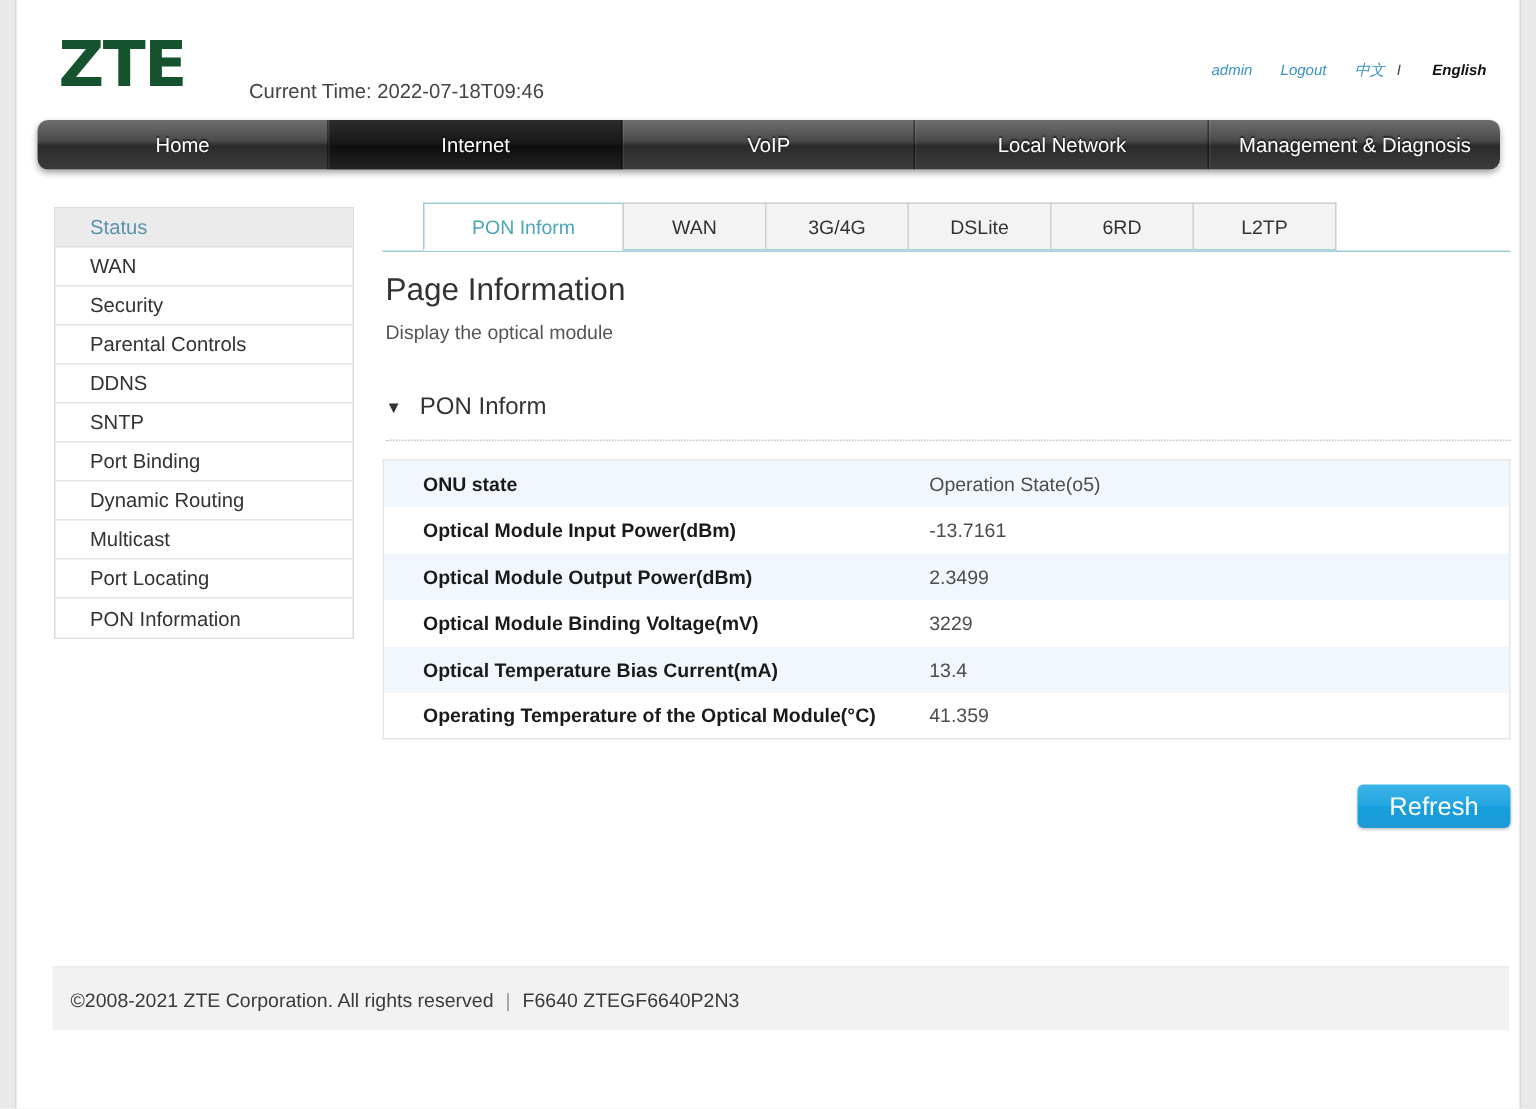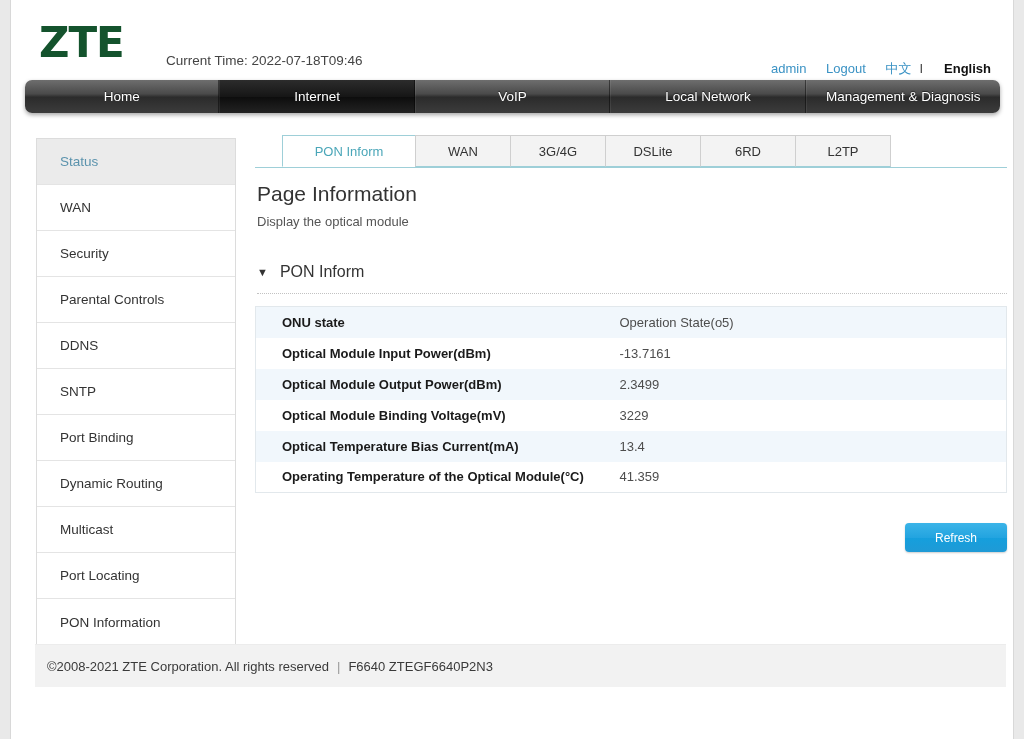--- a/index.html
+++ b/index.html
@@ -35,23 +35,24 @@
     line-height: 1;
   }
   .current-time {
     position: absolute;
     left: 155px; top: 53px;
     font-size: 13.5px;
     color: #444444;
   }
   .header-links {
     position: absolute;
-    right: 22px; top: 60px;
-    font-size: 13px;
+    right: 22px; top: 40px;
+    font-size: 10px;
     white-space: nowrap;
+    font-style: italic;
   }
   .header-links a {
     color: #3a92c4;
     text-decoration: none;
     margin-left: 16px;
   }
   .header-links .lang-sep {
     color: #444;
     margin: 0 5px 0 16px;
   }
@@ -100,21 +101,21 @@
 
   
   .sidebar {
     position: absolute;
     left: 25px; top: 16px;
     width: 200px;
     border: 1px solid #dcdcdc;
     background: #fff;
   }
   .side-item {
-    height: 46px;
+    height: 26px;
     display: flex;
     align-items: center;
     padding-left: 23px;
     font-size: 13.5px;
     color: #333333;
     border-bottom: 1px solid #e4e4e4;
     cursor: pointer;
   }
   .side-item:last-child { border-bottom: none; }
   .side-item.active {
@@ -220,21 +221,21 @@
     width: 752px;
     display: flex;
     justify-content: flex-end;
   }
   .btn-refresh {
     width: 102px; height: 29px;
     border: none;
     border-radius: 4px;
     background: linear-gradient(to bottom, #3bb4e8 0%, #23a4e0 50%, #159fdd 51%, #1f9ad6 100%);
     color: #ffffff;
-    font-size: 12px;
+    font-size: 17px;
     font-family: "Liberation Sans", sans-serif;
     cursor: pointer;
     box-shadow: 0 1px 2px rgba(0,0,0,0.2);
   }
 
   
   .footer {
     position: absolute;
     left: 24px; bottom: 52px;
     width: 971px;

